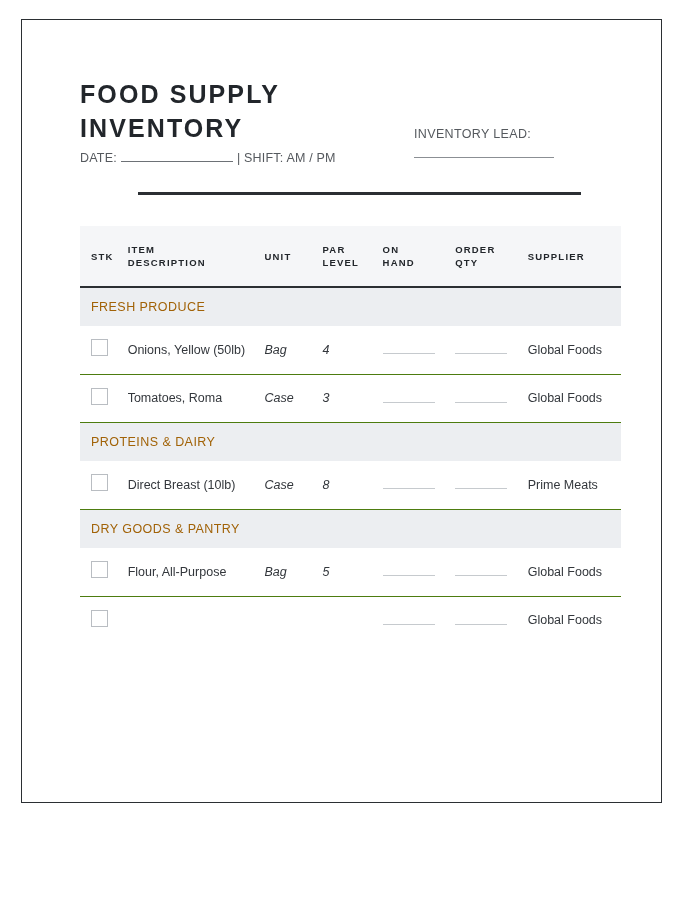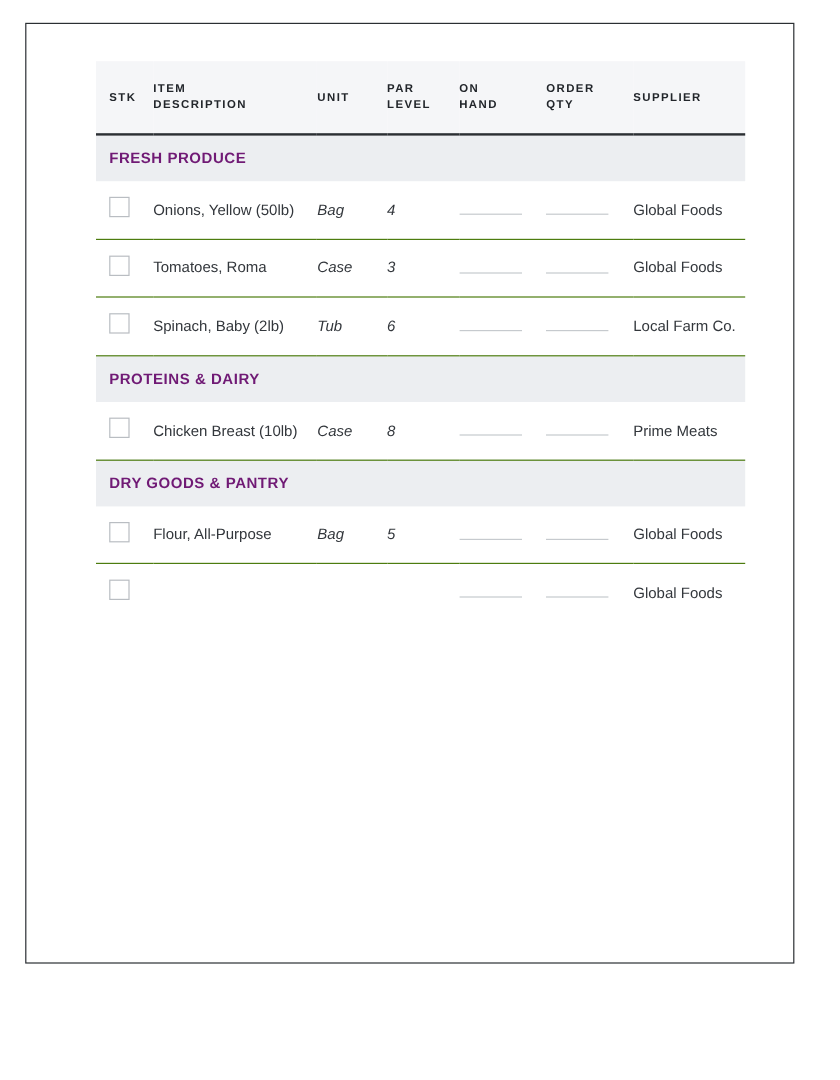--- a/index.html
+++ b/index.html
@@ -142,23 +142,23 @@
     padding: 17px 0 17px 0;
     vertical-align: middle;
     line-height: 1.38;
     border-bottom: 2px solid #2b2f33;
     white-space: pre-line;
   }
   thead th.first { padding-left: 11px; }
 
   tr.section-row td {
     background: #eceef1;
-    color: #701a75;
+    color: #a16207;
     font-size: 12.5px;
-    font-weight: bold;
+    font-weight: normal;
     letter-spacing: 0.45px;
     padding: 12px 0 12px 11px;
   }
 
   tr.item-row td {
     border-bottom: 1px solid #4d7c0f;
     padding: 13px 0 13px 0;
     font-size: 12.5px;
     color: #33373c;
     vertical-align: middle;
@@ -193,20 +193,40 @@
     border-bottom: none;
   }
 </style>
 </head>
 <body>
 
 <div id="page-wrap">
   <div class="sheet">
     <div class="sheet-inner">
 
+      <div class="doc-header">
+
+        <div class="title-block">
+          <h1 class="doc-title">FOOD SUPPLY
+INVENTORY</h1>
+
+          <div class="meta-row">
+            <div class="date-line">
+              <span>DATE:</span><span class="fill-rule date"></span><span>| SHIFT: AM / PM</span>
+            </div>
+
+            <div class="lead-block">
+              <div class="lead-label">INVENTORY LEAD:</div>
+              <div class="lead-rule"></div>
+            </div>
+          </div>
+        </div>
+
+        <div class="header-rule"></div>
+      </div>
 
       <div class="table-area">
         <table class="inv">
           <colgroup>
             <col class="c-stk">
               <col class="c-desc">
               <col class="c-unit">
               <col class="c-par">
             <col class="c-onhand">
               <col class="c-order">
@@ -256,41 +276,28 @@
               <td class="par">3</td>
               <td>
                   <span class="write-rule"></span>
                 </td>
               <td>
                   <span class="write-rule"></span>
                 </td>
               <td class="supplier">Global Foods</td>
             </tr>
 
-            <tr class="item-row">
-              <td class="stk"><span class="chk"></span></td>
-              <td class="desc">Spinach, Baby (2lb)</td>
-              <td class="unit">Tub</td>
-              <td class="par">6</td>
-              <td>
-                  <span class="write-rule"></span>
-                </td>
-              <td>
-                  <span class="write-rule"></span>
-                </td>
-              <td class="supplier">Local Farm Co.</td>
-            </tr>
 
             <tr class="section-row">
               <td colspan="7">PROTEINS &amp; DAIRY</td>
             </tr>
 
             <tr class="item-row">
               <td class="stk"><span class="chk"></span></td>
-              <td class="desc">Chicken Breast (10lb)</td>
+              <td class="desc">Direct Breast (10lb)</td>
               <td class="unit">Case</td>
               <td class="par">8</td>
               <td>
                   <span class="write-rule"></span>
                 </td>
               <td>
                   <span class="write-rule"></span>
                 </td>
               <td class="supplier">Prime Meats</td>
             </tr>

